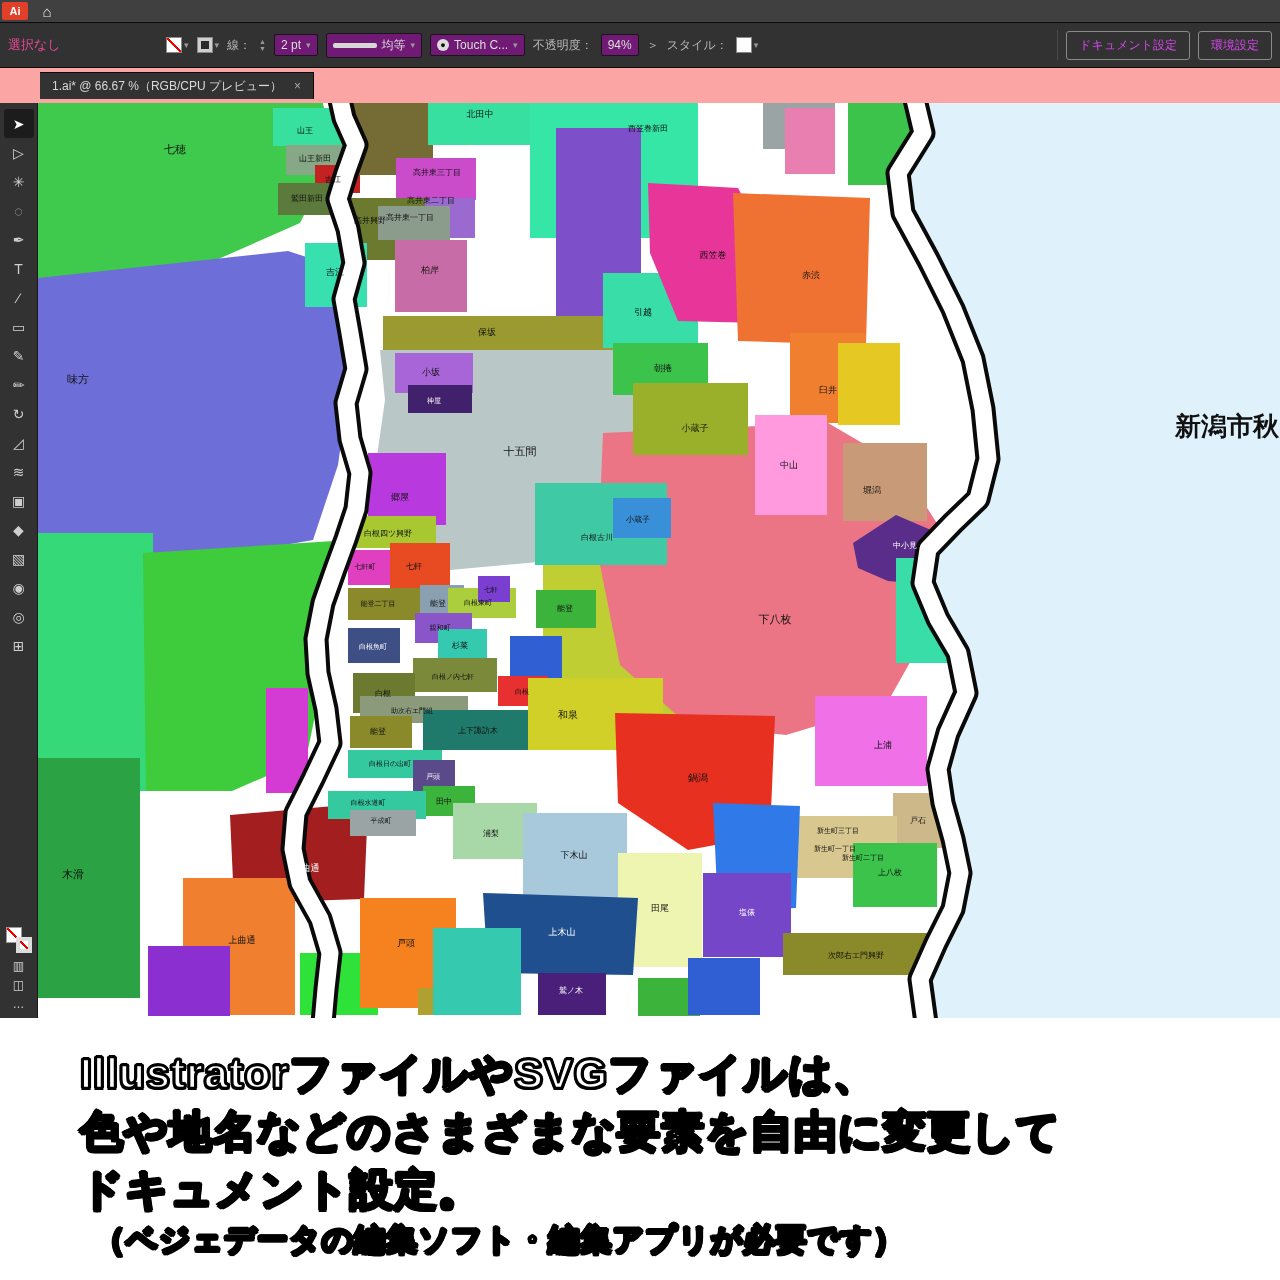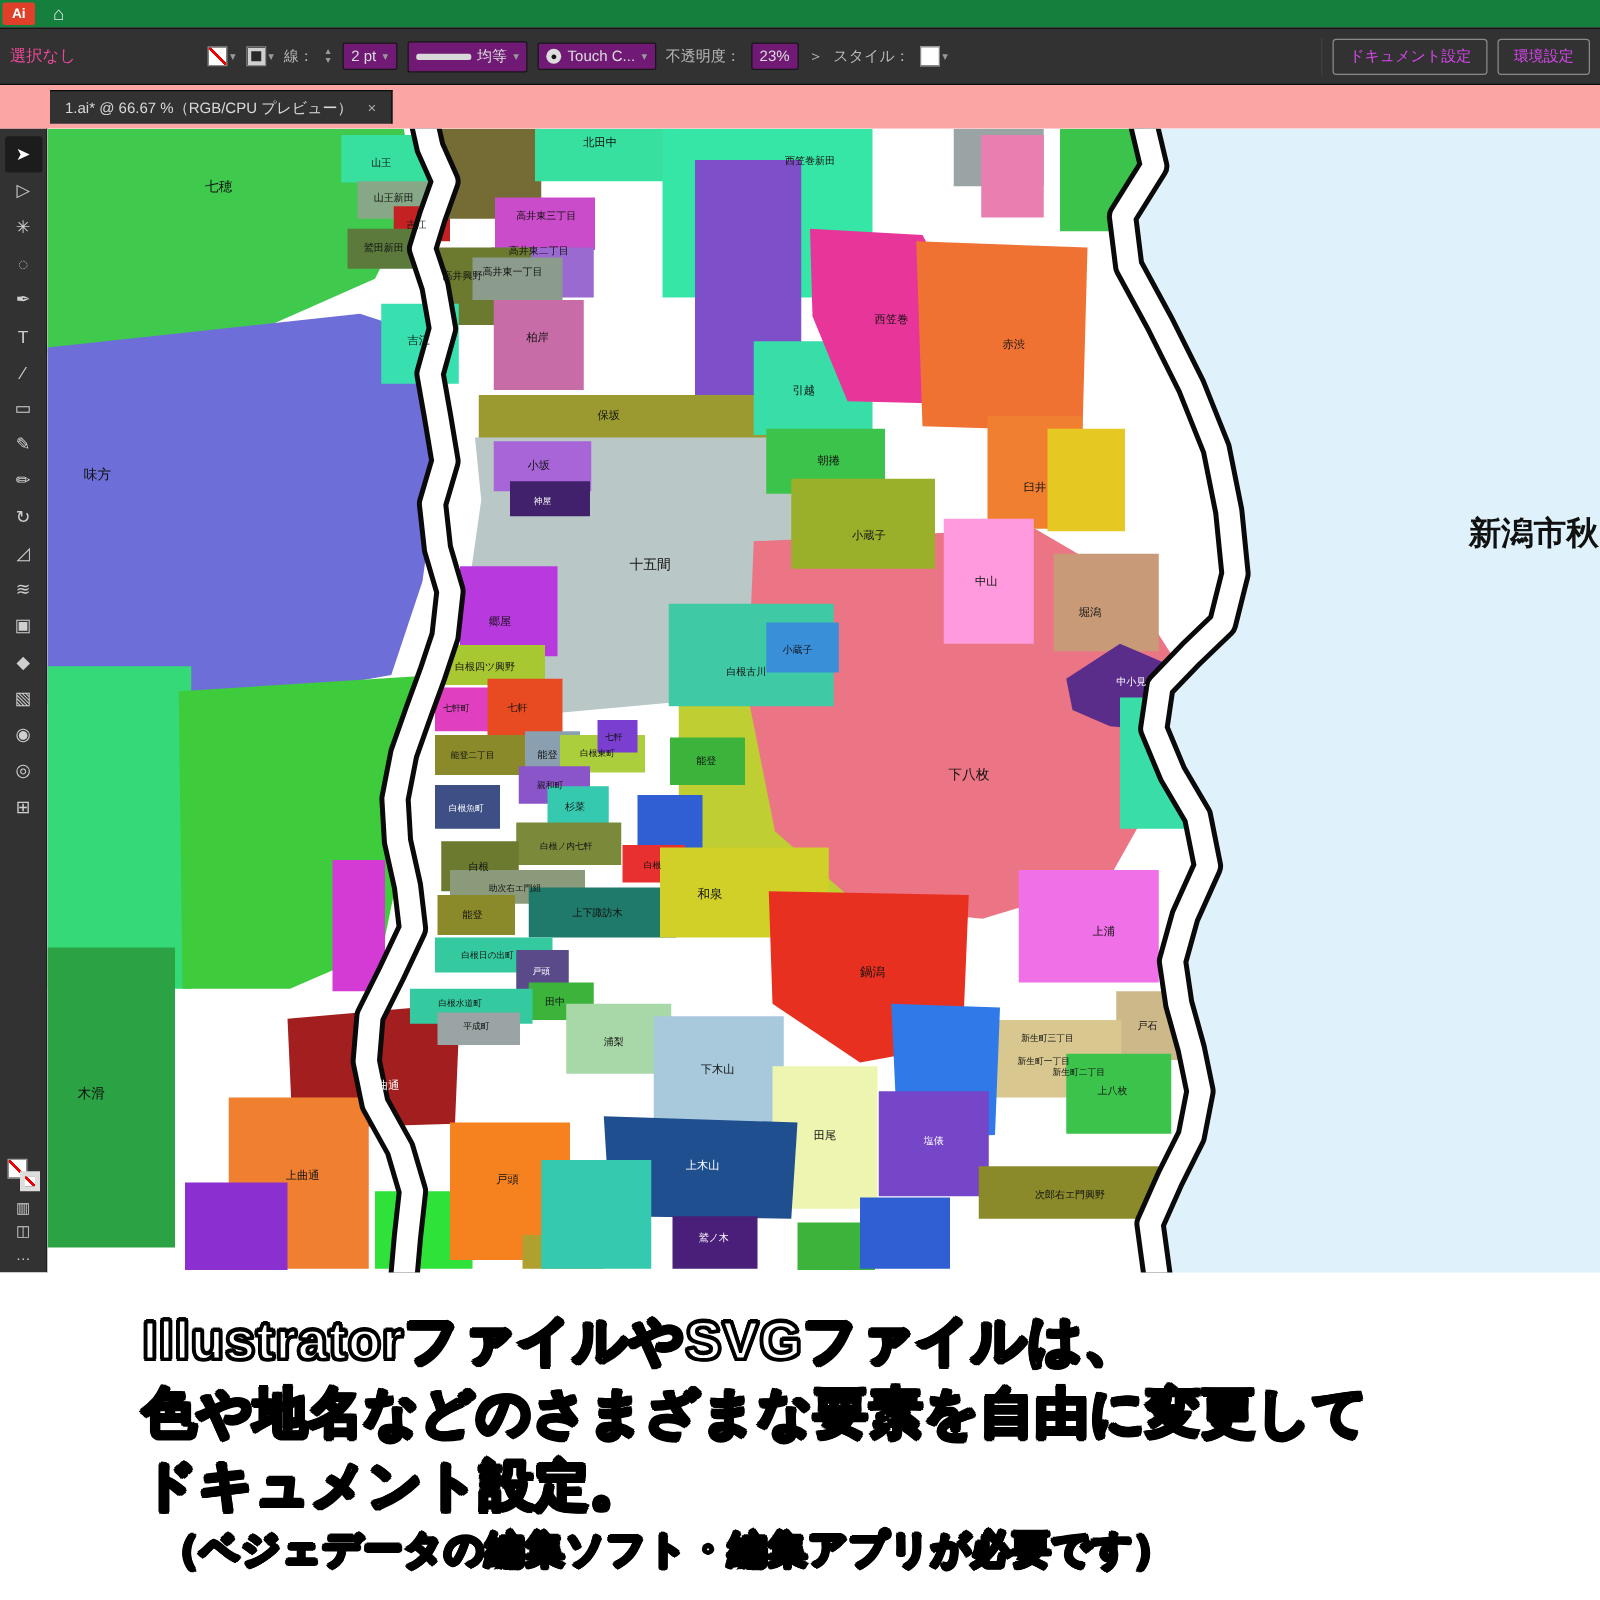--- a/index.html
+++ b/index.html
@@ -1,21 +1,21 @@
 <!DOCTYPE html>
 <html><head>
 <meta charset="utf-8">
 <style>
   * { margin:0; padding:0; box-sizing:border-box; }
   html,body { width:1280px; height:1280px; overflow:hidden; background:#fff;
     font-family:"Liberation Sans","DejaVu Sans",sans-serif; }
   .app { width:1280px; height:1280px; display:flex; flex-direction:column; }
 
   
-  .menubar { height:22px; background:#15803d; display:flex; align-items:center; gap:6px; flex:0 0 22px; }
+  .menubar { height:22px; background:#404040; display:flex; align-items:center; gap:6px; flex:0 0 22px; }
   .logo { background:#e0402a; color:#fff; font-weight:bold; font-size:11px; width:26px; height:18px;
     display:flex; align-items:center; justify-content:center; margin-left:2px; border-radius:2px; }
   .home { color:#e8e8e8; font-size:15px; width:26px; text-align:center; }
   .menu-items { display:flex; gap:20px; margin-left:28px; }
   .menu-item { color:#d6d6d6; font-size:13px; white-space:nowrap; }
 
   
   .controlbar { height:46px; background:#323232; border-top:1px solid #0c0c0c; border-bottom:1px solid #0c0c0c;
     display:flex; align-items:center; gap:8px; padding:0 8px; flex:0 0 46px; overflow:hidden; }
   .sel-status { color:#ec4899; font-size:13px; width:150px; }
@@ -58,21 +58,21 @@
     background:linear-gradient(to top right,#fff 44%,#e00 44%,#e00 56%,#fff 56%); }
   .fs-stroke { position:absolute; right:0; bottom:0; width:16px; height:16px; border:4px solid #ddd;
     background:linear-gradient(to top right,#fff 40%,#e00 40%,#e00 60%,#fff 60%); }
   .mini { color:#cfcfcf; font-size:12px; line-height:12px; }
 
   .canvas { flex:1 1 auto; background:#fff; position:relative; }
   .canvas svg { display:block; }
   .canvas svg text { font-family:"Liberation Sans","DejaVu Sans",sans-serif; }
 
   
-  .caption { height:262px; background:#fff; padding:26px 0 0 114px; flex:0 0 262px; }
+  .caption { height:262px; background:#fff; padding:26px 0 0 80px; flex:0 0 262px; }
   .cap-line { font-size:43px; font-weight:800; color:#fff; letter-spacing:1px; line-height:58px;
     -webkit-text-stroke:2.3px #000;
     text-shadow:-2px 0 #000,2px 0 #000,0 -2px #000,0 2px #000,-1.5px -1.5px #000,1.5px 1.5px #000,-1.5px 1.5px #000,1.5px -1.5px #000; }
   .cap-line.small { font-size:31px; margin-top:0; margin-left:14px; line-height:44px; }
 </style>
 </head>
 <body>
 
 <div class="app">
 
@@ -105,21 +105,21 @@
       <span>均等</span>
       <span class="caret">▾</span>
     </span>
     <span class="field">
       <span class="brush-dot">●</span>
       <span>Touch C...</span>
       <span class="caret">▾</span>
     </span>
     <span class="cb-label">不透明度：</span>
     <span class="field">
-      <span>23%</span>
+      <span>94%</span>
     </span>
     <span class="chev">＞</span>
     <span class="cb-label">スタイル：</span>
     <span class="swatch-group">
       <span class="swatch"></span>
       <span class="caret">▾</span>
     </span>
     <span class="sep push"></span>
     <button class="btn">ドキュメント設定</button>
     <button class="btn">環境設定</button>

